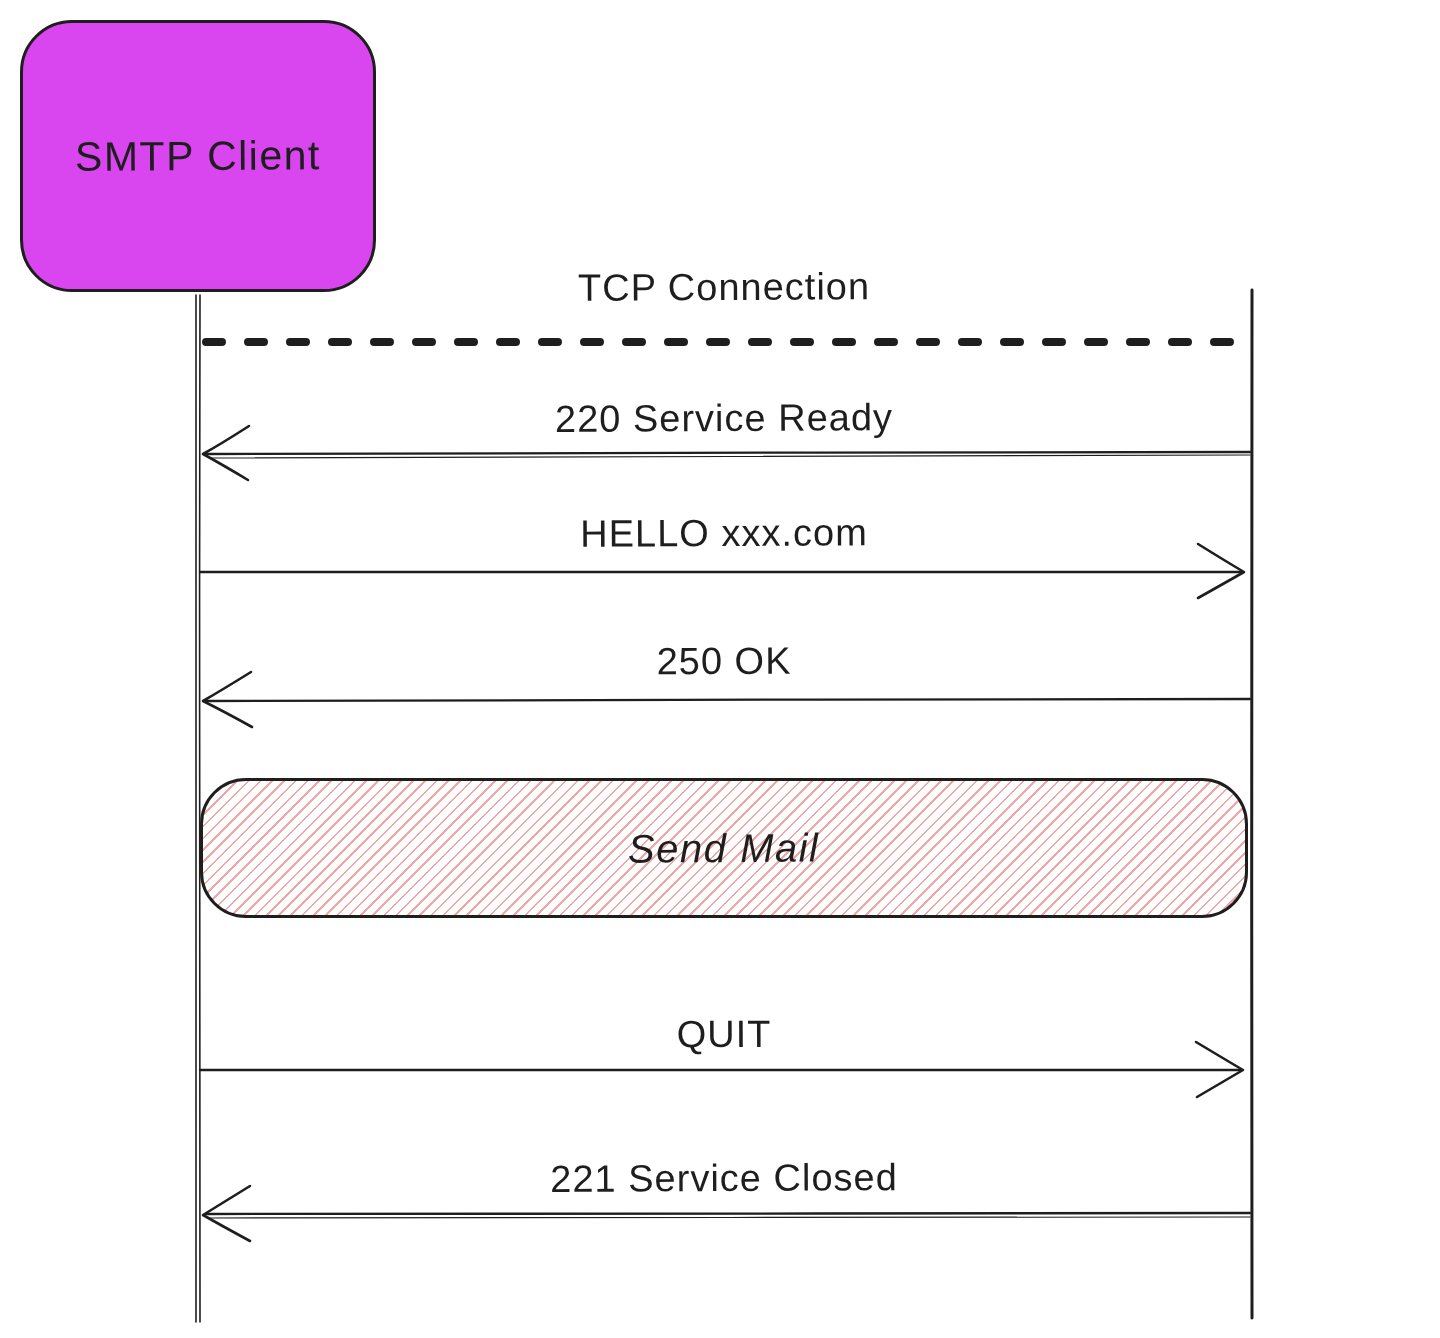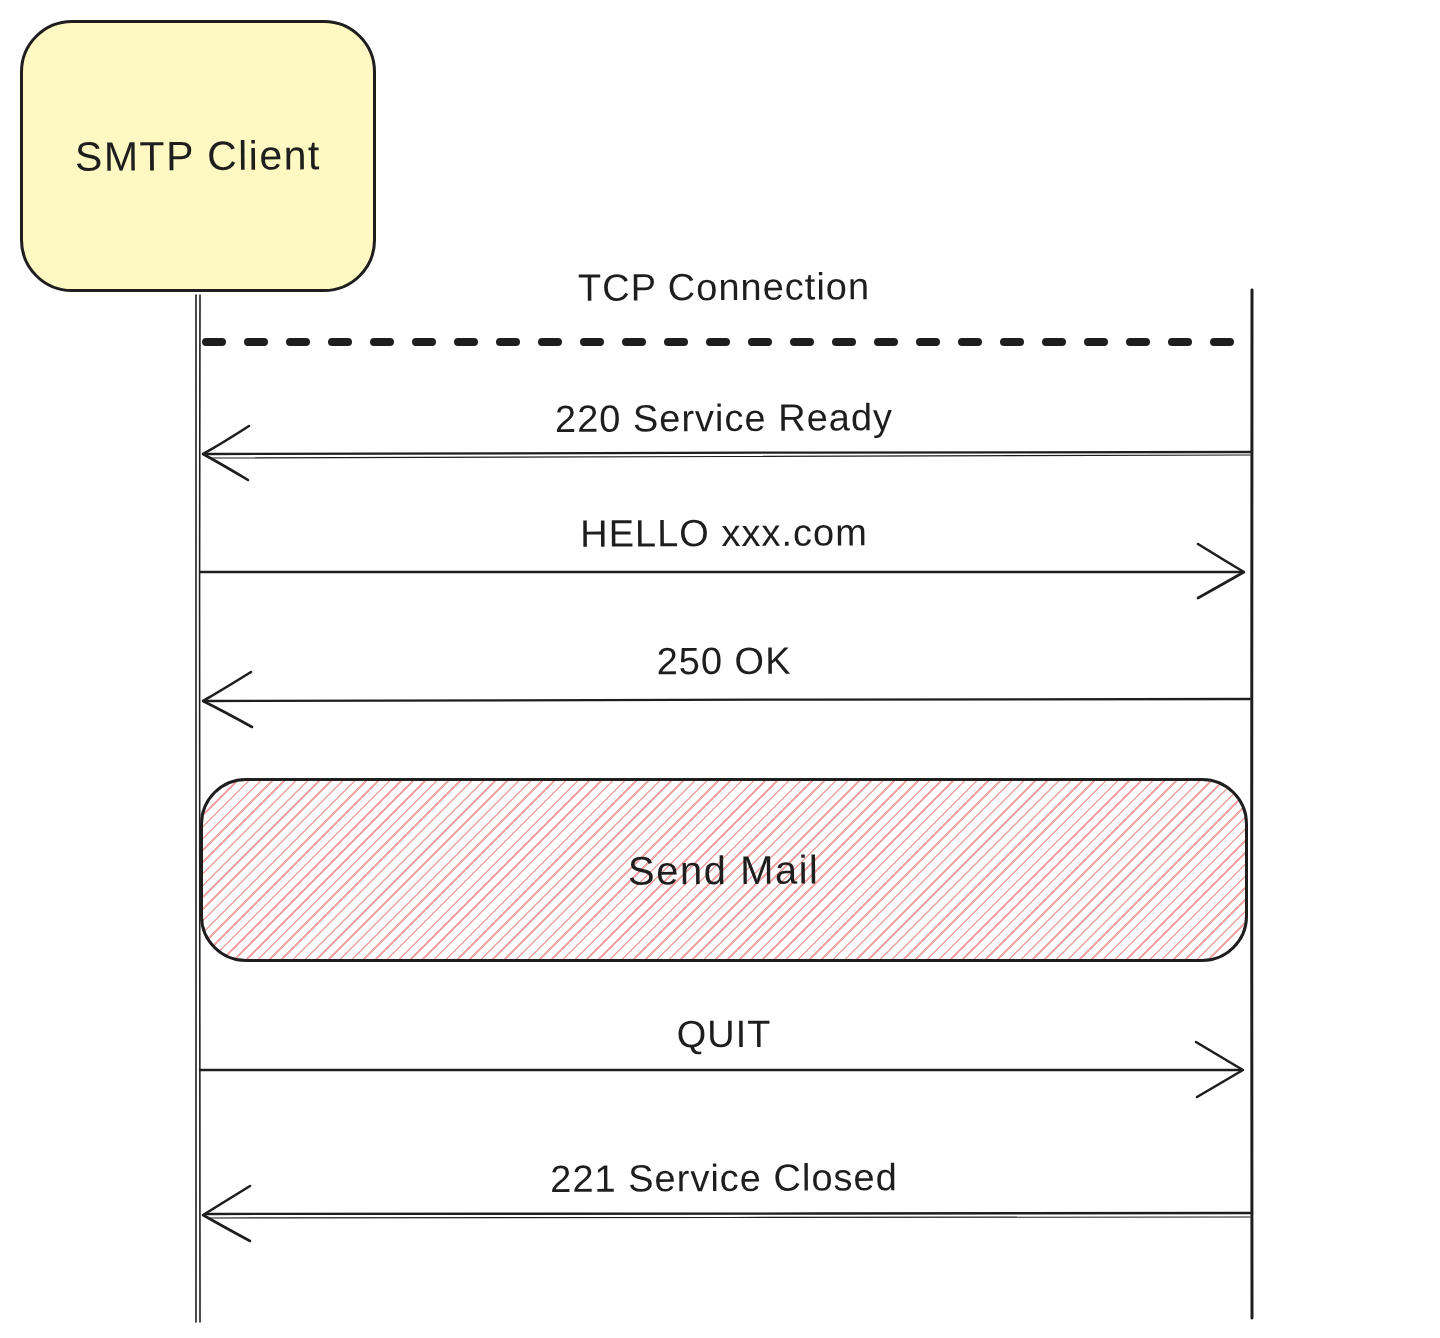--- a/index.html
+++ b/index.html
@@ -14,21 +14,21 @@
   }
   svg.lines-layer {
     position: absolute;
     left: 0; top: 0;
     width: 1440px; height: 1338px;
   }
   .actor-box {
     position: absolute;
     border: 3px solid #1e1e1e;
     border-radius: 52px;
-    background: #fef9c3;
+    background: #d946ef;
     display: flex;
     align-items: center;
     justify-content: center;
     box-sizing: border-box;
   }
   .actor-box.client { left: 20px;  top: 20px; width: 356px; height: 272px; }
   .actor-box.server { left: 1064px; top: 16px; width: 356px; height: 273px; }
   .actor-label {
     font-size: 41px;
     letter-spacing: 1.5px;
@@ -47,34 +47,35 @@
   }
   .lbl-tcp  { top: 266px; }
   .lbl-220  { top: 397px; }
   .lbl-hello{ top: 512px; }
   .lbl-250  { top: 640px; }
   .lbl-quit { top: 1013px; }
   .lbl-221  { top: 1157px; }
   .activity-box {
     position: absolute;
     left: 200px; top: 778px;
-    width: 1048px; height: 184px;
+    width: 1048px; height: 140px;
     box-sizing: border-box;
     border: 3.5px solid #1e1e1e;
     border-radius: 46px;
     background:
       repeating-linear-gradient(135deg,
         rgba(255,255,255,0) 0px,
         rgba(255,255,255,0) 6.5px,
         #f3a6a6 6.5px,
         #f3a6a6 8.3px),
       #ffffff;
     display: flex;
     align-items: center;
     justify-content: center;
+    font-style: italic;
   }
   .activity-label {
     font-size: 40px;
     letter-spacing: 1.5px;
     transform: rotate(-0.4deg);
   }
   path { fill: none; stroke: #1e1e1e; stroke-linecap: round; stroke-linejoin: round; }
   .lifeline-thin { stroke-width: 1.6; }
   .lifeline      { stroke-width: 3; }
   .dashed {

